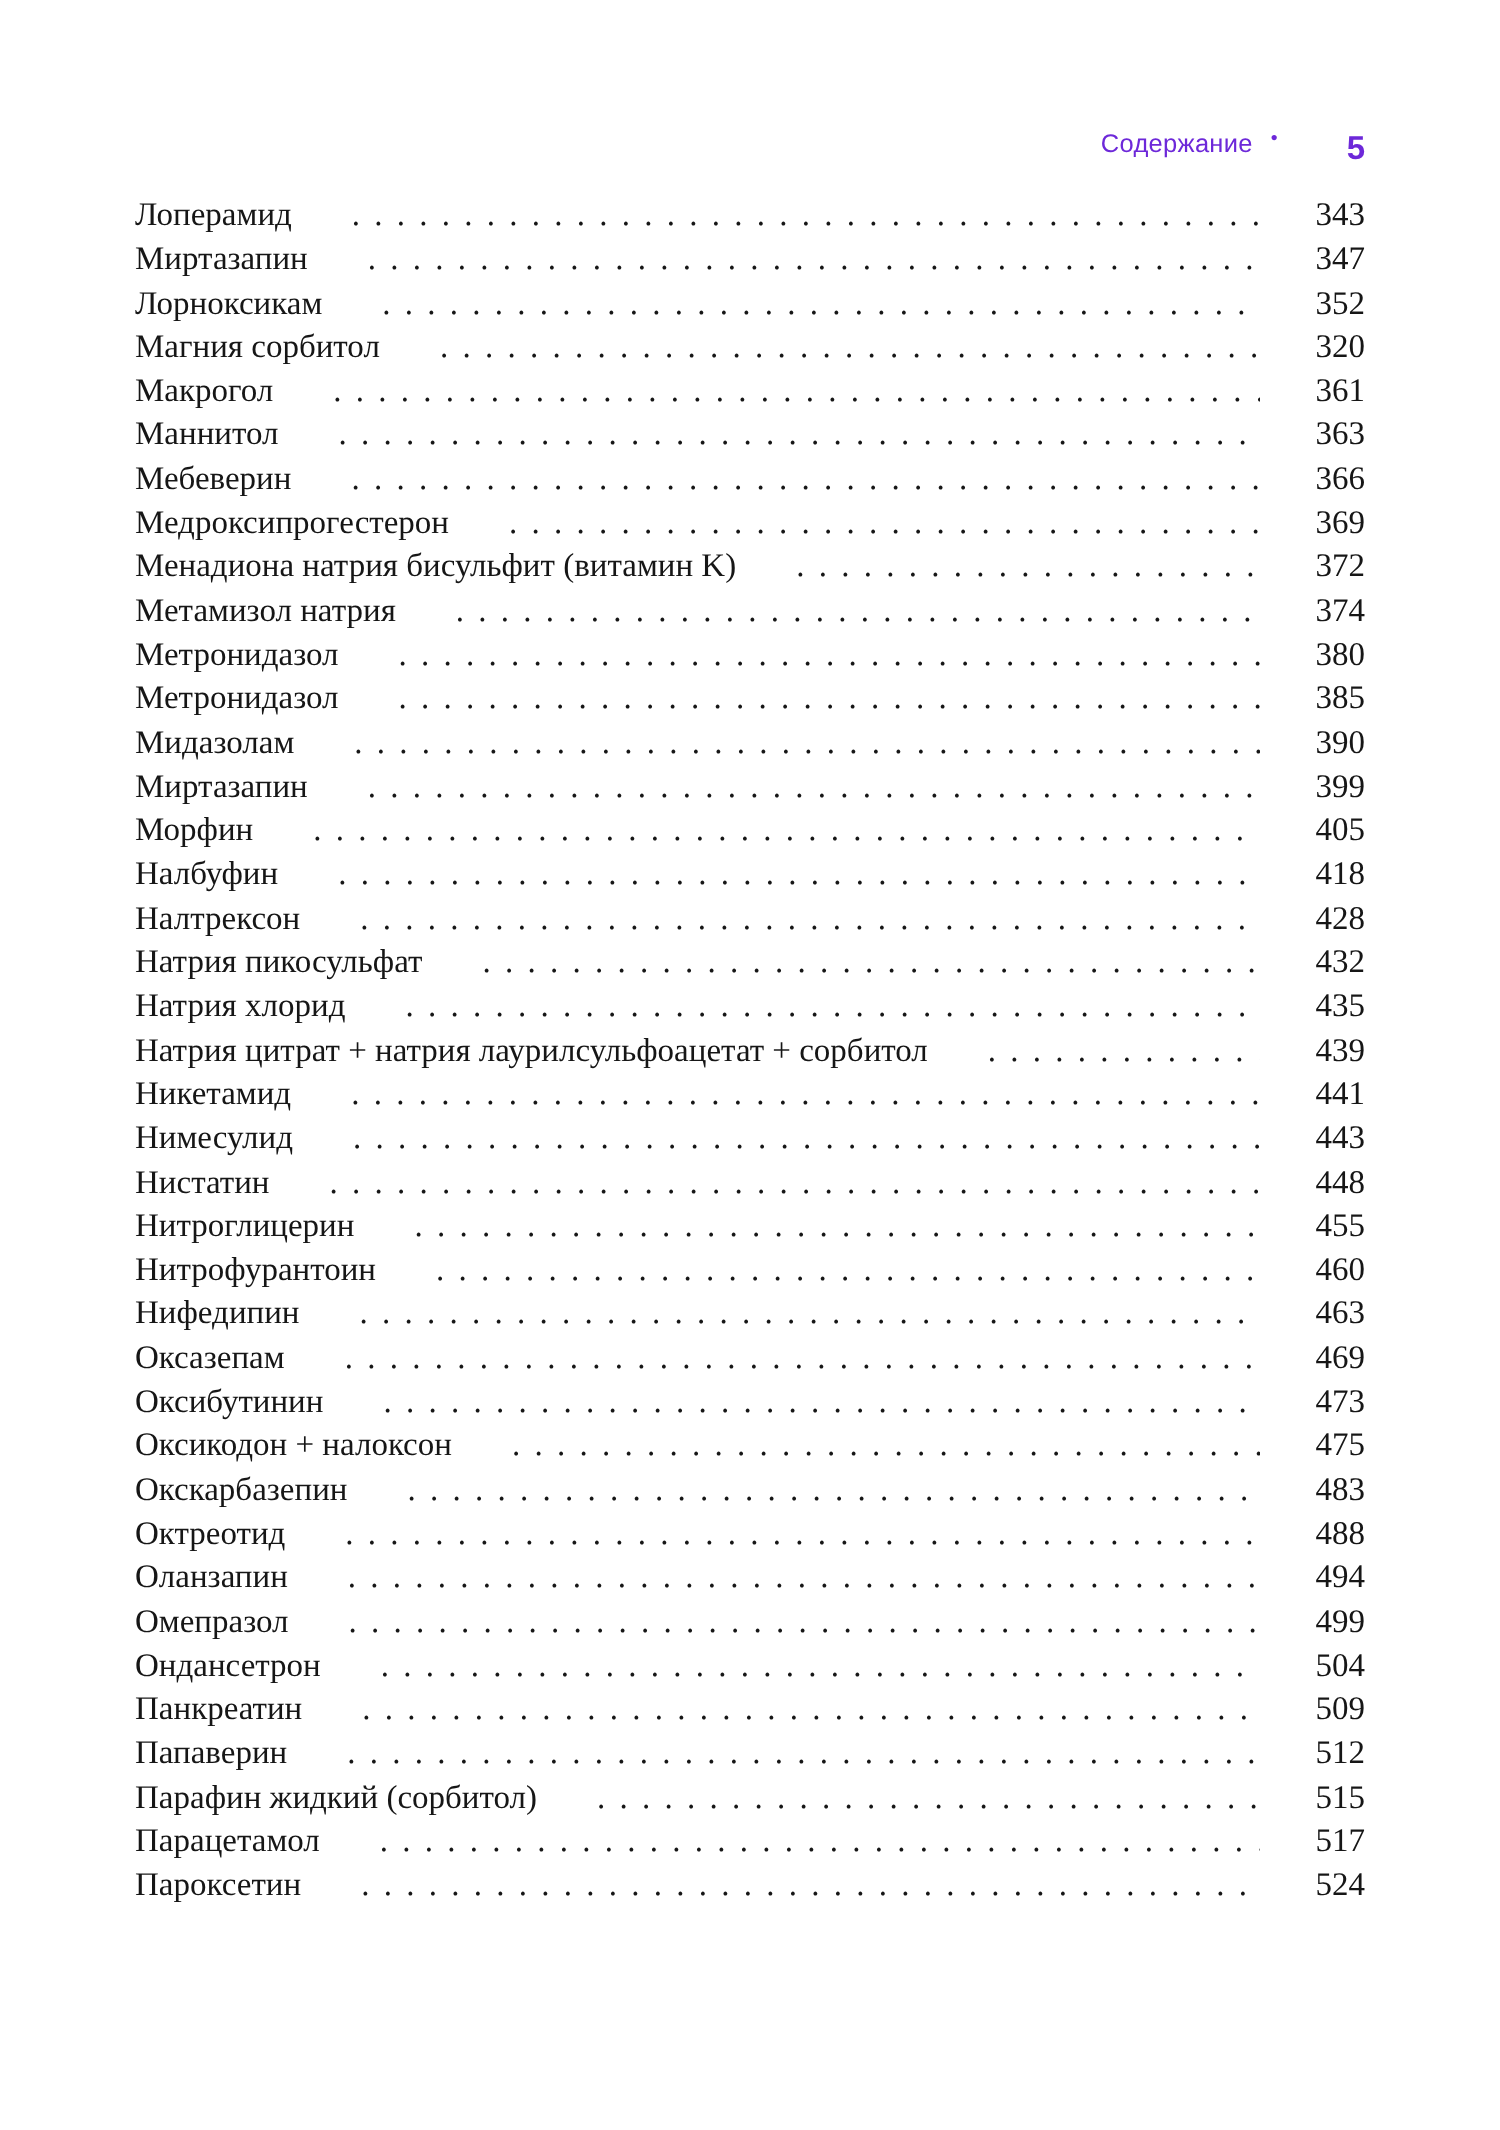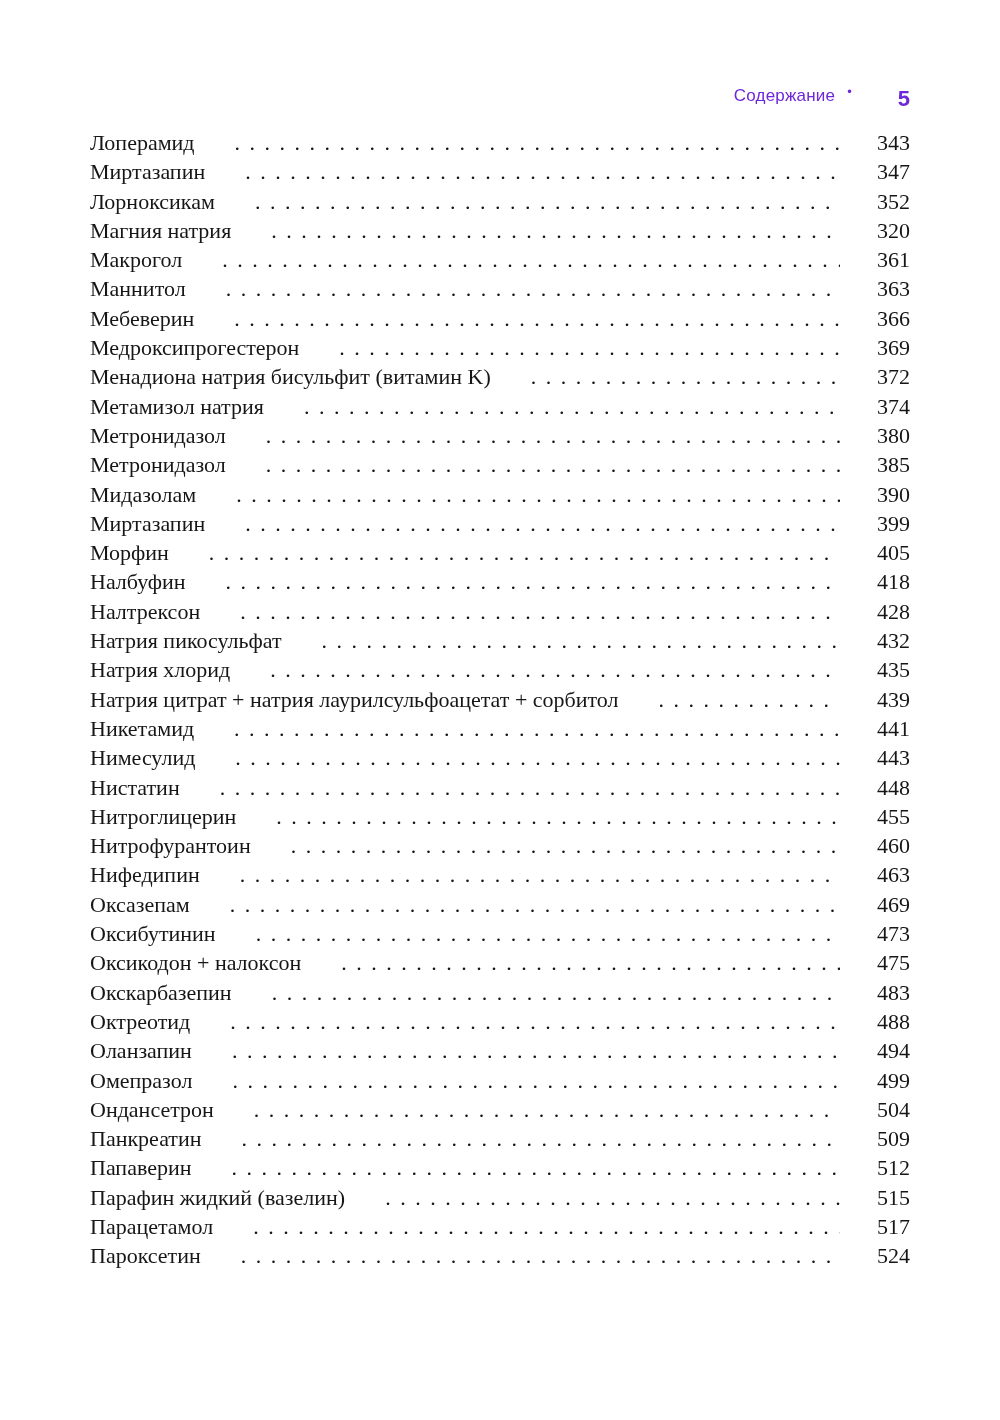--- a/index.html
+++ b/index.html
@@ -99,21 +99,21 @@
           <span class="pg">347</span>
         </div>
 
         <div class="entry">
           <span class="title">Лорноксикам</span>
           <span class="dots"></span>
           <span class="pg">352</span>
         </div>
 
         <div class="entry">
-          <span class="title">Магния натрия</span>
+          <span class="title">Магния сорбитол</span>
           <span class="dots"></span>
           <span class="pg">320</span>
         </div>
 
         <div class="entry">
           <span class="title">Макрогол</span>
           <span class="dots"></span>
           <span class="pg">361</span>
         </div>
 
@@ -299,21 +299,21 @@
           <span class="pg">509</span>
         </div>
 
         <div class="entry">
           <span class="title">Папаверин</span>
           <span class="dots"></span>
           <span class="pg">512</span>
         </div>
 
         <div class="entry">
-          <span class="title">Парафин жидкий (вазелин)</span>
+          <span class="title">Парафин жидкий (сорбитол)</span>
           <span class="dots"></span>
           <span class="pg">515</span>
         </div>
 
         <div class="entry">
           <span class="title">Парацетамол</span>
           <span class="dots"></span>
           <span class="pg">517</span>
         </div>
 

